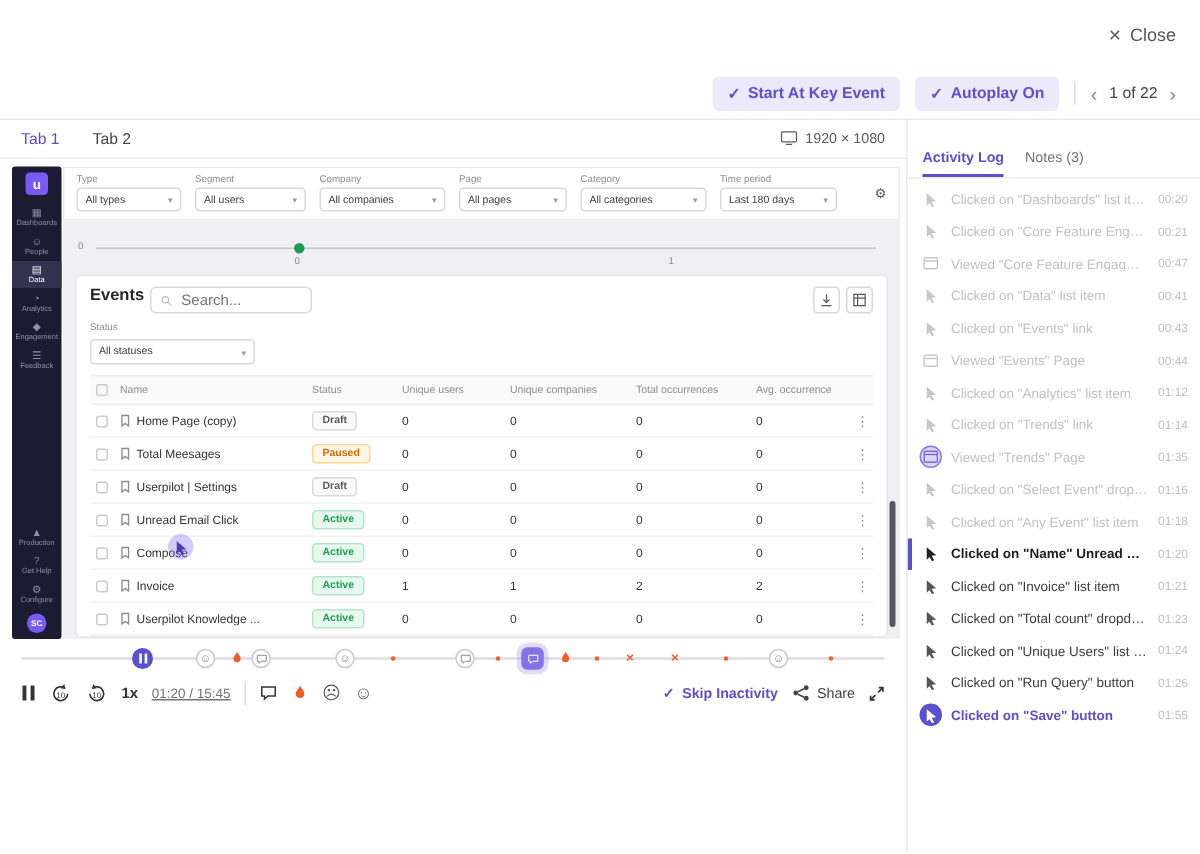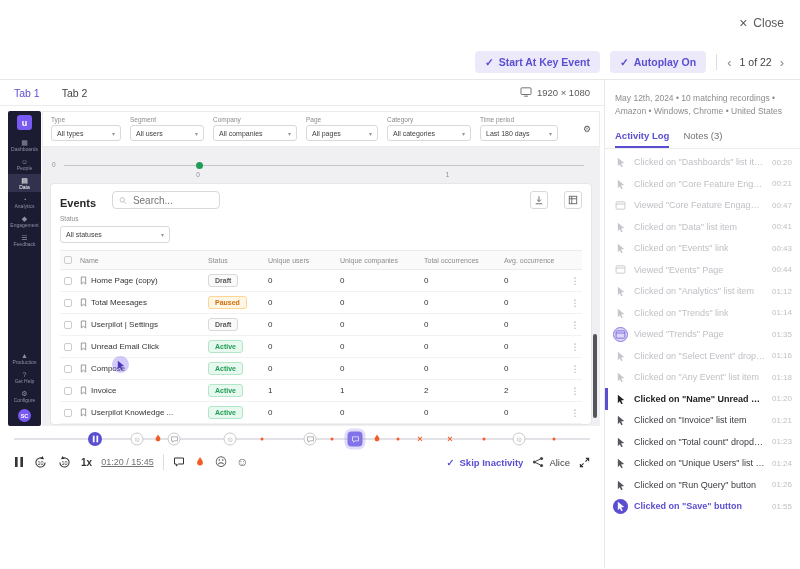--- a/index.html
+++ b/index.html
@@ -55,21 +55,21 @@
   .canvas{flex:1;background:#f0f0f3;padding:6px 8px 8px;display:flex;flex-direction:column;}
   .slider{height:30px;position:relative;flex:none;}
   .track{position:absolute;left:14px;right:8px;top:12px;height:1px;background:#c4c4c9;}
   .sdot{position:absolute;left:27%;top:9px;width:7px;height:7px;border-radius:50%;background:#1f9d55;}
   .alab{position:absolute;font-size:6.5px;color:#8c8c8c;}
   .alab.l0{left:2px;top:8px;}
   .alab.t0{left:27%;top:18px;}
   .alab.t1{left:73%;top:18px;}
 
   .ecard{flex:1;background:#fff;border:1px solid #e6e6e6;border-radius:4px;padding:7px 9px 0;display:flex;flex-direction:column;overflow:hidden;}
-  .echead{display:flex;align-items:flex-end;gap:16px;flex:none;}
+  .echead{display:flex;align-items:flex-start;gap:4px;flex:none;}
   .etitle{font-size:11px;font-weight:700;color:#262626;}
   .esearch{display:flex;align-items:center;gap:4px;border:1px solid #d9d9d9;border-radius:4px;height:18px;padding:0 6px;width:108px;color:#a6a6a6;}
   .esearch input{border:none;outline:none;width:100%;font-size:10px;color:#595959;background:transparent;}
   .ehead-sp{flex:1;}
   .icbtn{width:18px;height:18px;border:1px solid #d9d9d9;border-radius:3px;display:flex;align-items:center;justify-content:center;color:#595959;}
   .estatus{margin-top:6px;flex:none;}
   .estatus .fselect{width:110px;height:17px;margin-top:2px;}
   .etable{margin-top:7px;flex:1;overflow:hidden;}
   .thead,.trow{display:grid;grid-template-columns:20px 1fr 60px 72px 84px 80px 64px 14px;align-items:center;}
   .thead{height:20px;background:#fafafa;border-top:1px solid #ececec;border-bottom:1px solid #ececec;font-size:7px;color:#8c8c8c;}
@@ -542,33 +542,32 @@
           <span data-interactable="false">✓</span>
           <span data-interactable="false">Skip Inactivity</span>
         </span>
         <span class="sharebtn" data-interactable="true">
           <svg width="12" height="12" viewBox="0 0 12 12" data-interactable="false">
               <circle cx="9.5" cy="2.5" r="1.6" fill="currentColor"></circle>
               <circle cx="2.5" cy="6" r="1.6" fill="currentColor"></circle>
               <circle cx="9.5" cy="9.5" r="1.6" fill="currentColor"></circle>
               <path stroke="currentColor" fill="none" d="M3.9 5.2l4.2-2M3.9 6.8l4.2 2"></path>
             </svg>
-          <span data-interactable="false">Alice</span>
+          <span data-interactable="false">Share</span>
         </span>
         <span class="cicon" data-interactable="true">
             <svg width="11" height="11" viewBox="0 0 12 12" data-interactable="false">
               <path fill="none" stroke="currentColor" stroke-width="1.2" d="M7.5 1.5h3v3M10.5 1.5L7 5M4.5 10.5h-3v-3M1.5 10.5L5 7"></path>
             </svg>
           </span>
       </div>
     </div>
 
     <div class="rpanel" data-interactable="false">
       <div class="rp-head" data-interactable="false">
-        <div class="rp-meta" data-interactable="false">May 12th, 2024 • 10 matching recordings • Amazon • Windows, Chrome • United States</div>
       </div>
       <div class="rp-tabs" data-interactable="false">
         <span class="rp-tab active" data-interactable="true">Activity Log</span>
         <span class="rp-tab" data-interactable="true">Notes (3)</span>
       </div>
 
       <div class="allist" data-interactable="false">
         <div class="al-entry past" data-interactable="true">
             <span class="al-ic" data-interactable="false">
               <svg width="10" height="10" viewBox="0 0 12 12">

